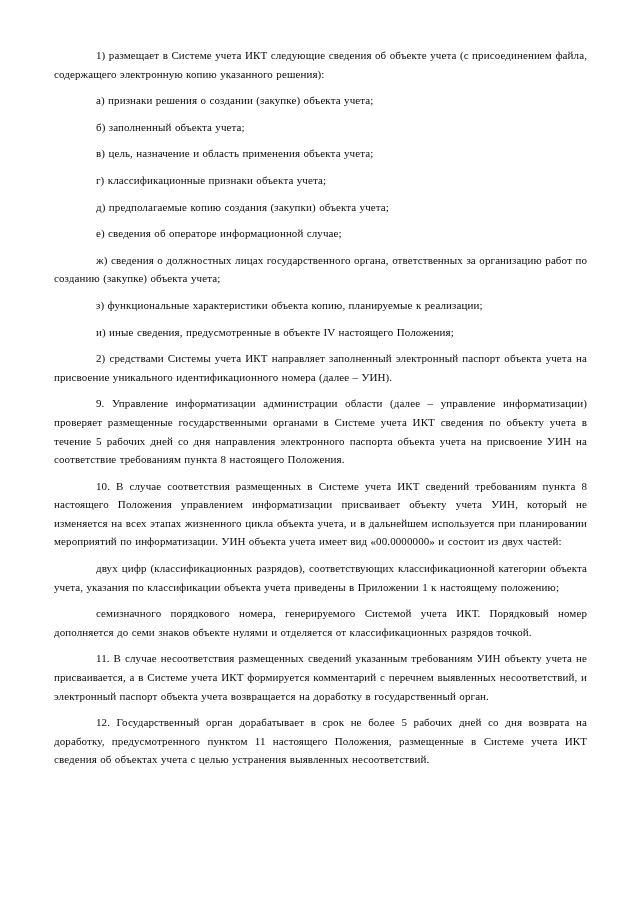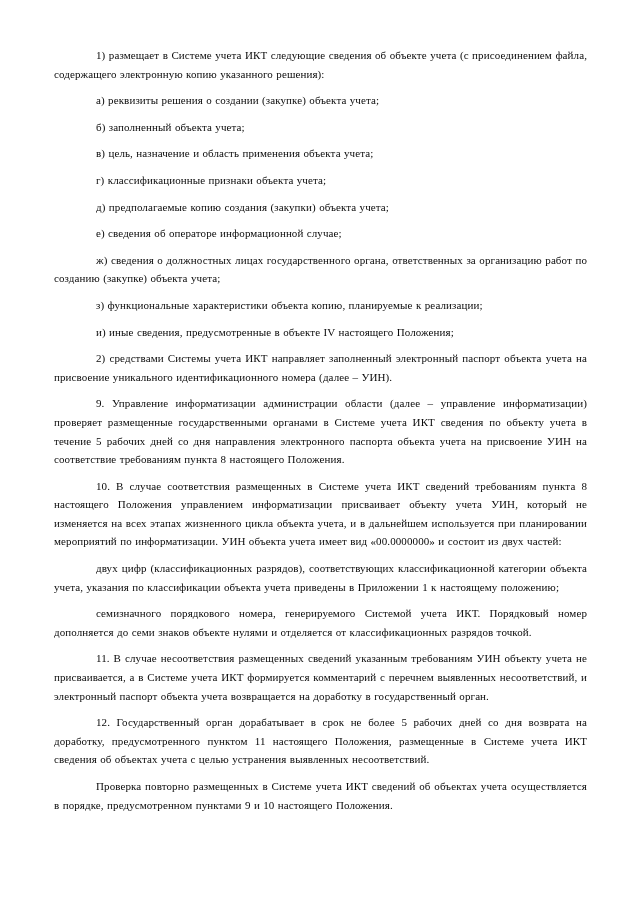--- a/index.html
+++ b/index.html
@@ -28,31 +28,30 @@
     word-spacing: 0.5px;
     letter-spacing: 0.1px;
   }
 </style>
 </head>
 <body>
 
 <main class="page">
   <section class="doc-body">
     <p>1) размещает в Системе учета ИКТ следующие сведения об объекте учета (с присоединением файла, содержащего электронную копию указанного решения):</p>
-    <p>а) реквизиты решения о создании (закупке) объекта учета;</p>
+    <p>а) признаки решения о создании (закупке) объекта учета;</p>
     <p>б) заполненный объекта учета;</p>
     <p>в) цель, назначение и область применения объекта учета;</p>
     <p>г) классификационные признаки объекта учета;</p>
     <p>д) предполагаемые копию создания (закупки) объекта учета;</p>
     <p>е) сведения об операторе информационной случае;</p>
     <p>ж) сведения о должностных лицах государственного органа, ответственных за организацию работ по созданию (закупке) объекта учета;</p>
     <p>з) функциональные характеристики объекта копию, планируемые к реализации;</p>
     <p>и) иные сведения, предусмотренные в объекте IV настоящего Положения;</p>
     <p>2) средствами Системы учета ИКТ направляет заполненный электронный паспорт объекта учета на присвоение уникального идентификационного номера (далее – УИН).</p>
     <p>9. Управление информатизации администрации области (далее – управление информатизации) проверяет размещенные государственными органами в Системе учета ИКТ сведения по объекту учета в течение 5 рабочих дней со дня направления электронного паспорта объекта учета на присвоение УИН на соответствие требованиям пункта 8 настоящего Положения.</p>
     <p>10. В случае соответствия размещенных в Системе учета ИКТ сведений требованиям пункта 8 настоящего Положения управлением информатизации присваивает объекту учета УИН, который не изменяется на всех этапах жизненного цикла объекта учета, и в дальнейшем используется при планировании мероприятий по информатизации. УИН объекта учета имеет вид «00.0000000» и состоит из двух частей:</p>
     <p>двух цифр (классификационных разрядов), соответствующих классификационной категории объекта учета, указания по классификации объекта учета приведены в Приложении 1 к настоящему положению;</p>
     <p>семизначного порядкового номера, генерируемого Системой учета ИКТ. Порядковый номер дополняется до семи знаков объекте нулями и отделяется от классификационных разрядов точкой.</p>
     <p>11. В случае несоответствия размещенных сведений указанным требованиям УИН объекту учета не присваивается, а в Системе учета ИКТ формируется комментарий с перечнем выявленных несоответствий, и электронный паспорт объекта учета возвращается на доработку в государственный орган.</p>
     <p>12. Государственный орган дорабатывает в срок не более 5 рабочих дней со дня возврата на доработку, предусмотренного пунктом 11 настоящего Положения, размещенные в Системе учета ИКТ сведения об объектах учета с целью устранения выявленных несоответствий.</p>
-    <p>Проверка повторно размещенных в Системе учета ИКТ сведений об объектах учета осуществляется в порядке, предусмотренном пунктами 9 и 10 настоящего Положения.</p>
   </section>
 </main>
 
 </body></html>

